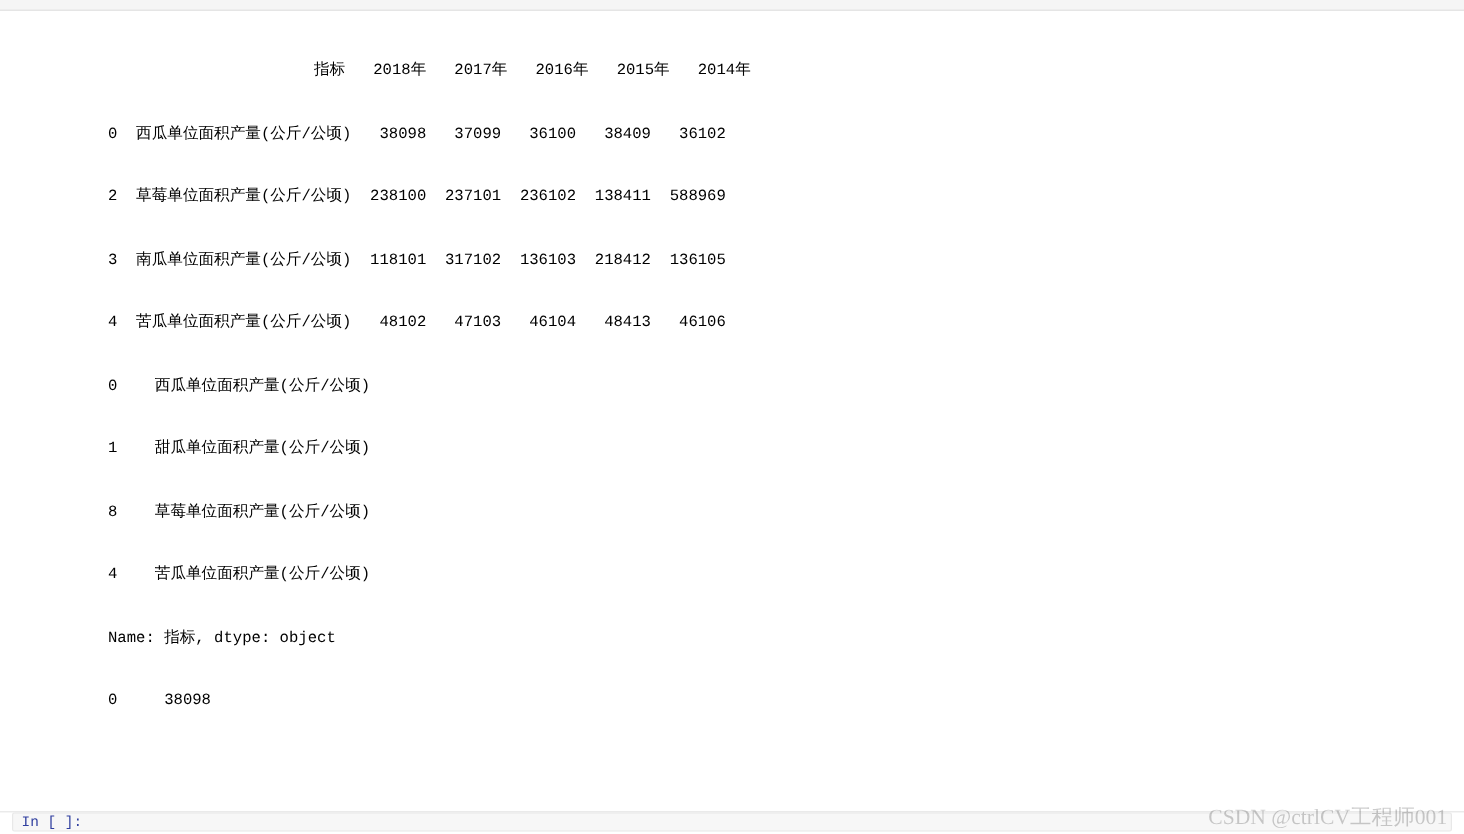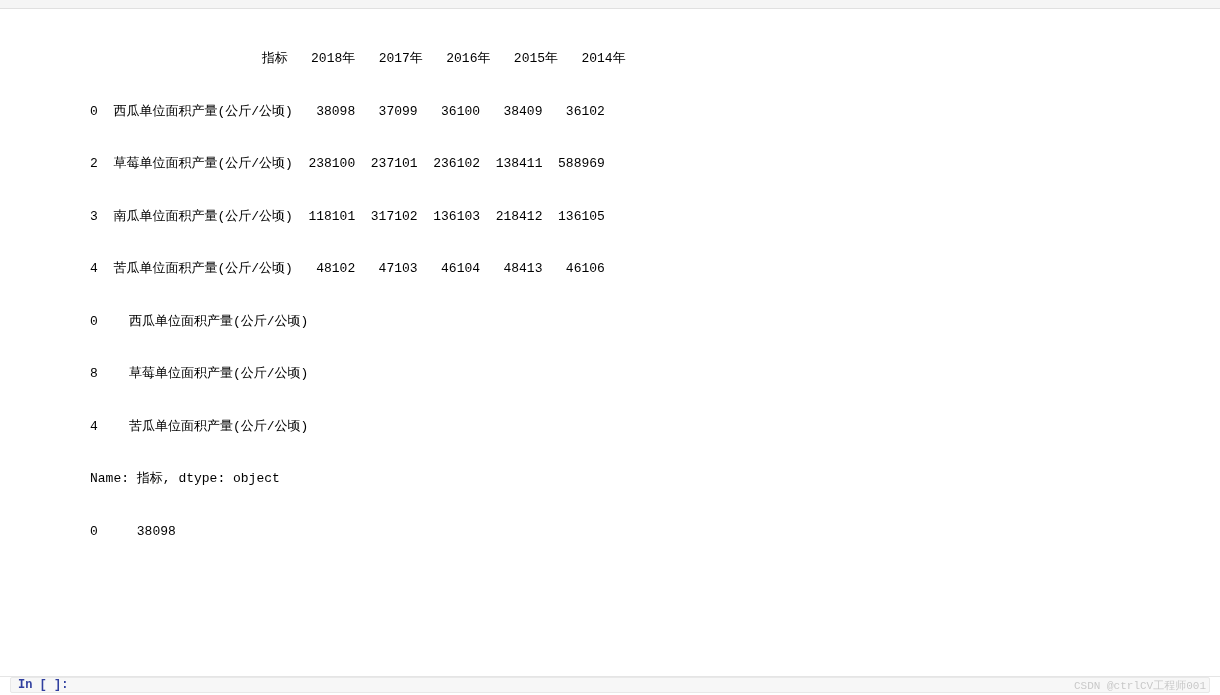--- a/index.html
+++ b/index.html
@@ -34,57 +34,57 @@
     right: 0;
     bottom: 18px;
     height: 1px;
     background: #e5e5e5;
   }
   .watermark {
     position: absolute;
     right: 14px;
     bottom: 2px;
     color: rgba(0,0,0,0.2);
-    font-family: Liberation Mono, monospace;
-    font-size: 11px;
+    font-family: Liberation Serif, serif;
+    font-size: 18px;
   }
   .newcell {
     position: absolute;
     left: 10px;
     bottom: 2px;
     width: 1198px;
     height: 14px;
     background: #f7f7f7;
     border: 1px solid #e8e8e8;
     border-radius: 2px;
   }
   .prompt {
     position: absolute;
     left: 18px;
     bottom: 3px;
     color: #303F9F;
     font-size: 12px;
     font-family: "Courier New", monospace;
-    font-weight: bold;
   }
 </style>
 </head>
 <body>
 
 <div class="topbar"></div>
 
 <div class="output">
 
   <div class="pre">
     <div>                      指标   2018年   2017年   2016年   2015年   2014年</div>
     <div>0  西瓜单位面积产量(公斤/公顷)   38098   37099   36100   38409   36102</div>
     <div>2  草莓单位面积产量(公斤/公顷)  238100  237101  236102  138411  588969</div>
     <div>3  南瓜单位面积产量(公斤/公顷)  118101  317102  136103  218412  136105</div>
     <div>4  苦瓜单位面积产量(公斤/公顷)   48102   47103   46104   48413   46106</div>
     <div>0    西瓜单位面积产量(公斤/公顷)</div>
+    <div>1    甜瓜单位面积产量(公斤/公顷)</div>
     <div>8    草莓单位面积产量(公斤/公顷)</div>
     <div>4    苦瓜单位面积产量(公斤/公顷)</div>
     <div>Name: 指标, dtype: object</div>
     <div>0     38098</div>
     
     
     
     
     
   </div>

